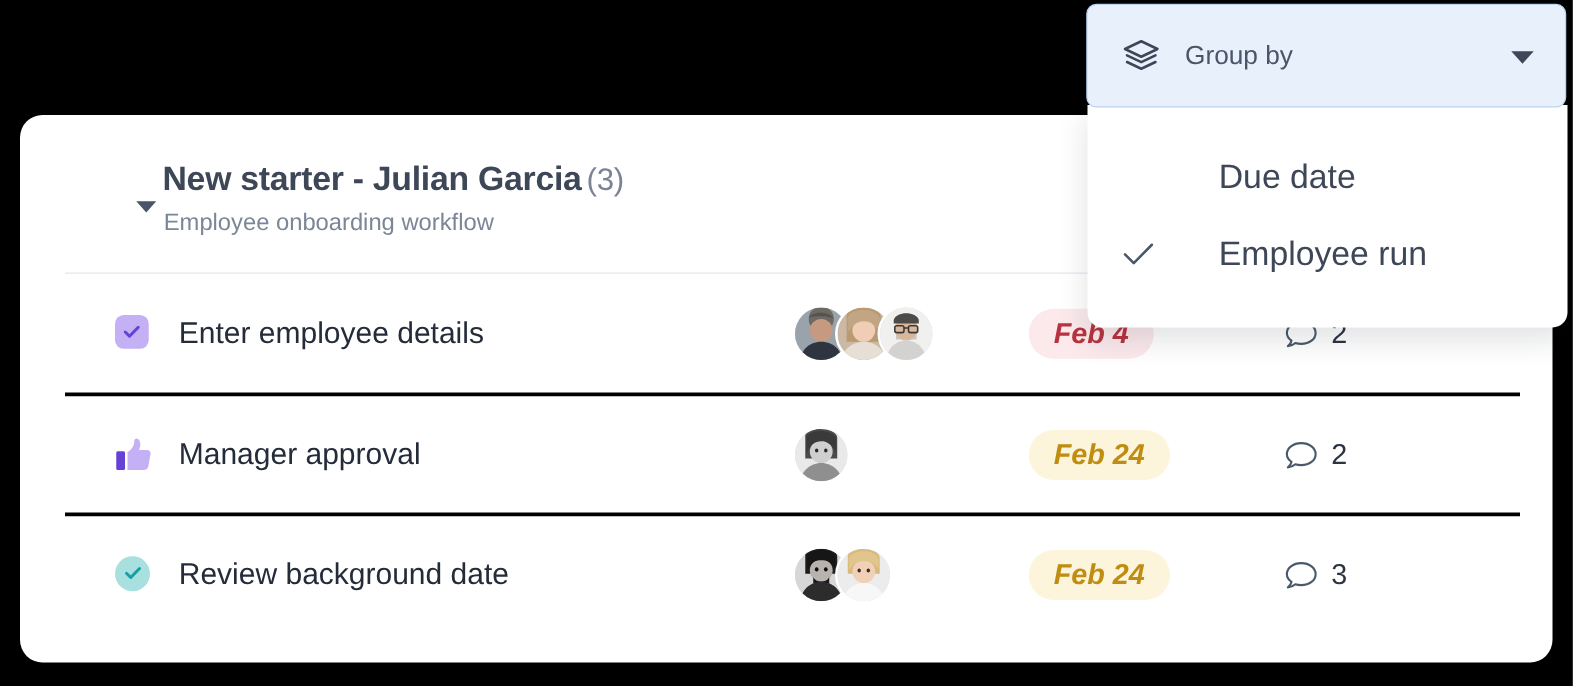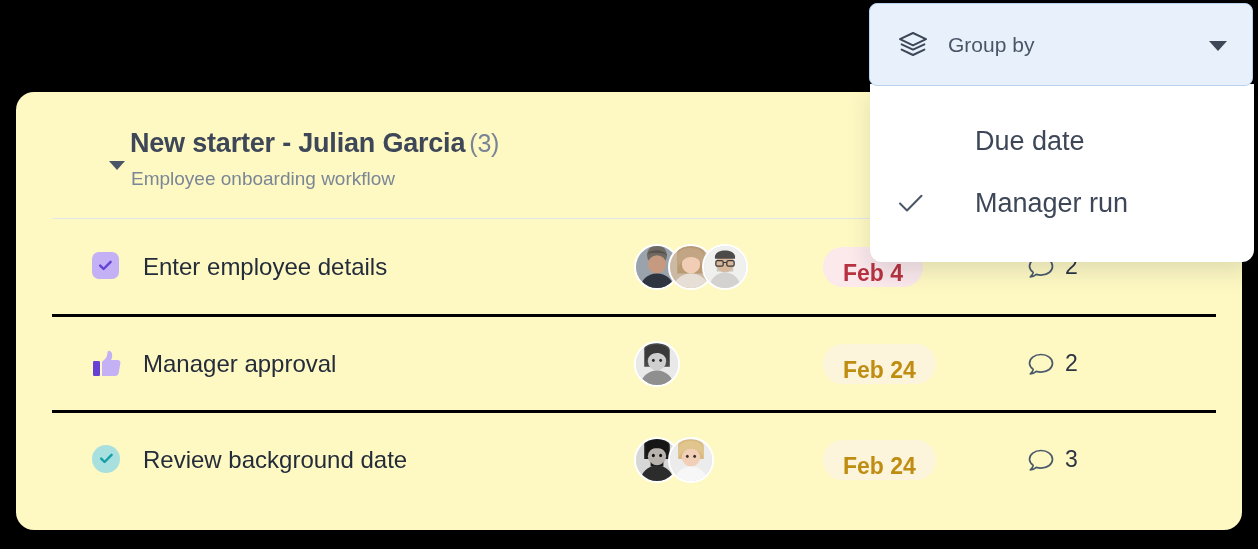--- a/index.html
+++ b/index.html
@@ -19,21 +19,21 @@
     background: #000000;
   }
 
   
   .task-card {
     position: absolute;
     left: 16px;
     top: 92px;
     width: 1226px;
     height: 438px;
-    background: #fef9c3;
+    background: #ffffff;
     border-radius: 18px;
     overflow: hidden;
   }
 
   .group-header {
     position: relative;
     height: 126px;
     padding: 30px 0 0 0;
   }
 
@@ -163,24 +163,25 @@
 
   
   .date-pill {
     position: absolute;
     top: 50%;
     transform: translateY(-50%);
     height: 40px;
     padding: 0 20px;
     border-radius: 20px;
     display: flex;
-    align-items: flex-end;
+    align-items: center;
     font-size: 23px;
     font-weight: bold;
     white-space: nowrap;
+    font-style: italic;
   }
   .date-pill.red   { background: #fbe9ec; color: #b8333f; left: 807px; }
   .date-pill.amber { background: #fdf4dc; color: #bf8d11; left: 807px; }
 
   
   .comments {
     position: absolute;
     left: 1011px;
     top: 50%;
     transform: translateY(-50%);
@@ -462,21 +463,21 @@
       <div class="menu-item">
         <span class="menu-check"></span>
         <span class="menu-label">Due date</span>
       </div>
       <div class="menu-item">
         <span class="menu-check">
           <svg width="26" height="20" viewBox="0 0 26 20">
             <path d="M2 10.5 L9 17.5 L23.5 2.8" fill="none" stroke="#4a5568" stroke-width="2" stroke-linecap="round" stroke-linejoin="round"></path>
           </svg>
         </span>
-        <span class="menu-label">Manager run</span>
+        <span class="menu-label">Employee run</span>
       </div>
     </div>
 
     <div class="groupby-button">
       <span class="layers-icon">
         <svg width="30" height="30" viewBox="0 0 30 30">
           <path d="M15 3 L28 9.2 L15 15.4 L2 9.2 Z" fill="none" stroke="#3d4757" stroke-width="2" stroke-linejoin="round"></path>
           <path d="M3.6 14.3 L15 19.7 L26.4 14.3" fill="none" stroke="#3d4757" stroke-width="2" stroke-linejoin="round" stroke-linecap="round"></path>
           <path d="M3.6 19.6 L15 25 L26.4 19.6" fill="none" stroke="#3d4757" stroke-width="2" stroke-linejoin="round" stroke-linecap="round"></path>
         </svg>

